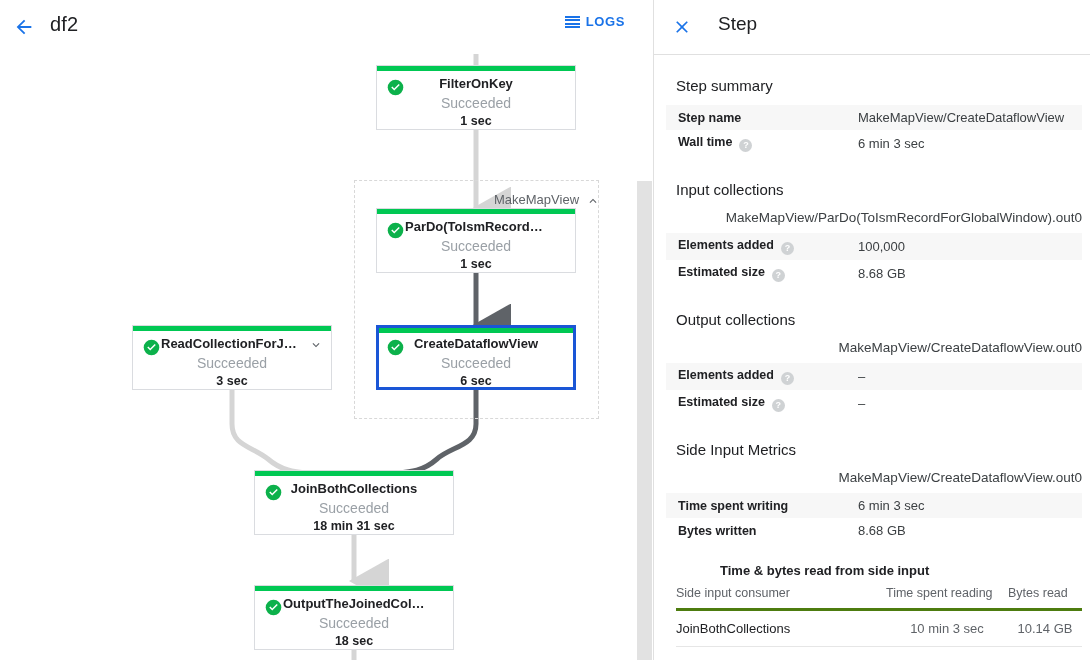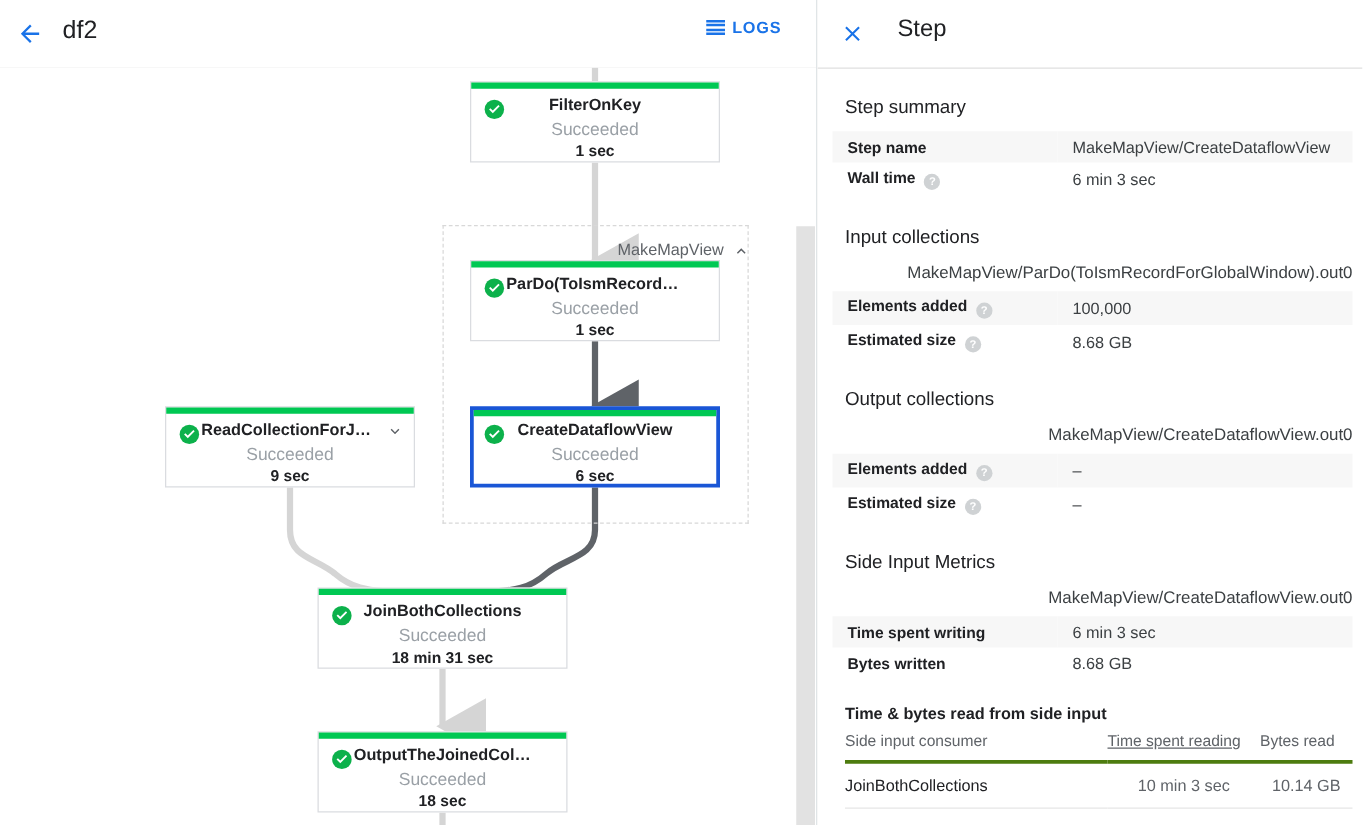--- a/index.html
+++ b/index.html
@@ -175,21 +175,21 @@
       <div class="node" style="left:132px;top:271px;width:200px;height:65px;">
         <div class="bar"></div>
         <span class="chk">
           <svg width="17" height="17" viewBox="0 0 24 24">
               <circle cx="12" cy="12" r="11" fill="#0cb14b"></circle>
               <path d="M10.2 16.3 6 12.1l1.5-1.5 2.7 2.7 6.3-6.3L18 8.5z" fill="#fff"></path>
             </svg>
         </span>
         <div class="nm">ReadCollectionForJoin</div>
         <div class="st">Succeeded</div>
-        <div class="dur">9 sec</div>
+        <div class="dur">3 sec</div>
         <span class="chev">
           <svg width="14" height="14" viewBox="0 0 24 24">
               <path d="M7.4 8.6 12 13.2l4.6-4.6L18 10l-6 6-6-6z" fill="#5f6368"></path>
             </svg>
         </span>
       </div>
 
       <div class="node" style="left:254px;top:416px;width:200px;height:65px;">
         <div class="bar"></div>
         <span class="chk">
@@ -305,28 +305,28 @@
           </tr>
           <tr>
             <td class="k">Bytes written</td>
             <td class="v">8.68 GB</td>
           </tr>
         </tbody>
           </table>
       </div>
 
       <div style="padding-left:22px;padding-right:8px;margin-top:20px;">
-        <div style="font-size:13px;font-weight:700;color:#202124;">Time &amp; bytes read from side input</div>
+        <div style="font-size:13px;font-weight:700;color:#202124;margin-left:44px;">Time &amp; bytes read from side input</div>
       </div>
       <div style="padding-left:22px;padding-right:8px;margin-top:4px;">
         <table class="sitab">
           <thead>
             <tr>
               <th style="width:210px;">Side input consumer</th>
-              <th style="width:122px;text-decoration:underline;">Time spent reading</th>
+              <th style="width:122px;">Time spent reading</th>
               <th>Bytes read</th>
             </tr>
           </thead>
           <tbody>
             <tr>
               <td class="first">JoinBothCollections</td>
               <td class="num">10 min 3 sec</td>
               <td class="num">10.14 GB</td>
             </tr>
           </tbody>

